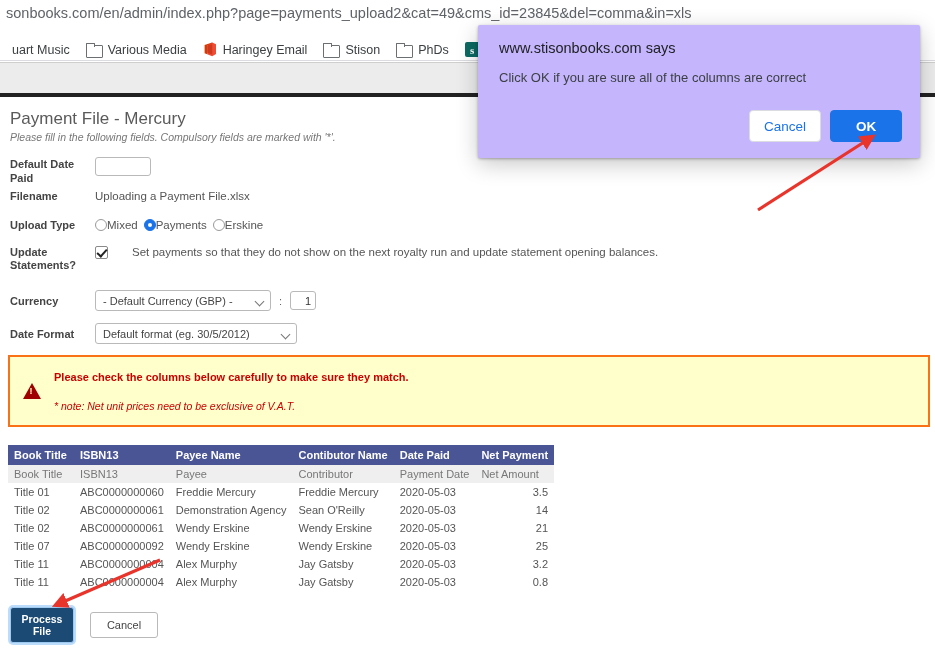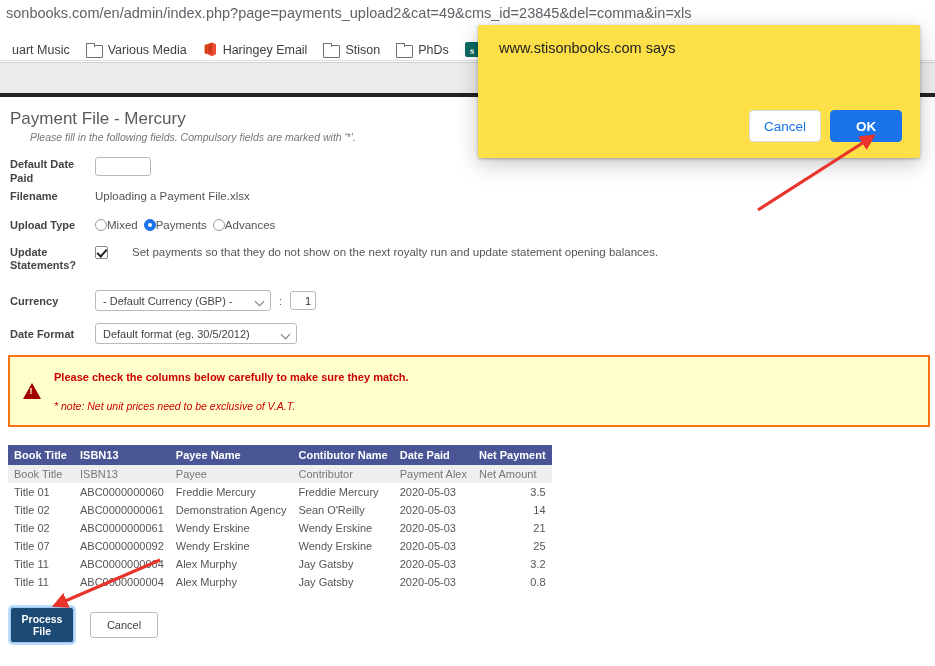--- a/index.html
+++ b/index.html
@@ -123,21 +123,20 @@
     color: #5a5a5a;
     font-weight: normal;
     margin: 0;
     font-family: "Liberation Sans", sans-serif;
   }
   #page-subtitle {
     position: absolute; left: 10px; top: 34px;
     font-size: 10.5px;
     color: #777;
     font-style: italic;
-    margin-left: 20px;
   }
 
   
   .form-area { position: absolute; left: 0; top: 60px; width: 935px; }
   .form-row { position: relative; display: flex; align-items: flex-start; }
   .form-label {
     width: 95px;
     padding-left: 10px;
     font-size: 11px;
     font-weight: bold;
@@ -357,21 +356,21 @@
     color: #444;
     display: flex; align-items: center; justify-content: center;
     cursor: pointer;
   }
 
   
   #js-dialog {
     position: absolute;
     left: 478px; top: 25px;
     width: 442px; height: 133px;
-    background: #fde047;
+    background: #c4b5fd;
     border-radius: 2px;
     box-shadow: 0 1px 3px rgba(0,0,0,0.30), 0 6px 22px rgba(0,0,0,0.22);
     z-index: 50;
   }
   #dialog-origin {
     position: absolute;
     left: 21px; top: 15px;
     font-size: 14.5px;
     color: #202124;
   }
@@ -500,21 +499,21 @@
 
     <div class="form-row row-uploadtype">
       <div class="form-label">Upload Type</div>
       <div class="form-field">
         <div class="radio-group">
           <span class="radio"></span>
           <span class="radio-label">Mixed</span>
           <span class="radio checked"></span>
           <span class="radio-label">Payments</span>
           <span class="radio"></span>
-          <span class="radio-label">Advances</span>
+          <span class="radio-label">Erskine</span>
         </div>
       </div>
     </div>
 
     <div class="form-row row-update">
       <div class="form-label">Update Statements?</div>
       <div class="form-field">
         <div class="check-wrap">
           <span class="checkbox checked"></span>
           <span class="check-text">Set payments so that they do not show on the next royalty run and update statement opening balances.</span>
@@ -560,21 +559,21 @@
         <th class="col-date">Date Paid</th>
         <th class="col-net num">Net Payment</th>
       </tr>
     </thead>
     <tbody id="table-body">
       <tr class="headerrow">
         <td>Book Title</td>
         <td>ISBN13</td>
         <td>Payee</td>
         <td>Contributor</td>
-        <td>Payment Alex</td>
+        <td>Payment Date</td>
         <td>Net Amount</td>
       </tr>
     <tr>
           <td>Title 01</td>
           <td>ABC0000000060</td>
           <td>Freddie Mercury</td>
           <td>Freddie Mercury</td>
           <td>2020-05-03</td>
           <td class="num">3.5</td>
         </tr>
@@ -628,20 +627,21 @@
         <span>File</span>
       </span>
     </div>
     <div id="cancel-button">Cancel</div>
   </div>
 
 </div>
 
 <div id="js-dialog">
   <div id="dialog-origin">www.stisonbooks.com says</div>
+  <div id="dialog-message">Click OK if you are sure all of the columns are correct</div>
   <div id="dialog-buttons">
     <div id="dialog-cancel">Cancel</div>
     <div id="dialog-ok">OK</div>
   </div>
 </div>
 
 <svg class="annotation-arrow" style="left:740px; top:130px;" width="160" height="90" viewBox="0 0 160 90" xmlns="http://www.w3.org/2000/svg">
   <defs>
     <marker id="ah1" markerWidth="5" markerHeight="5" refX="3.6" refY="2.5" orient="auto">
       <path d="M0,0 L5,2.5 L0,5 z" fill="#e8342a"></path>

